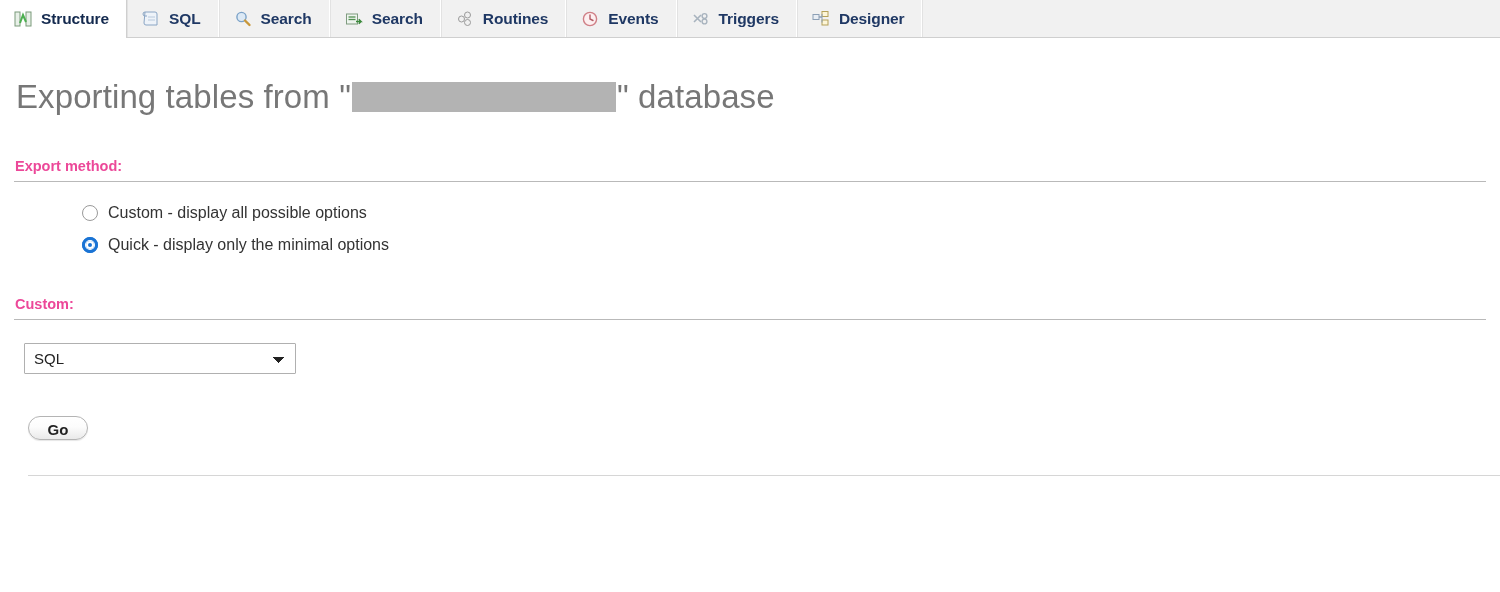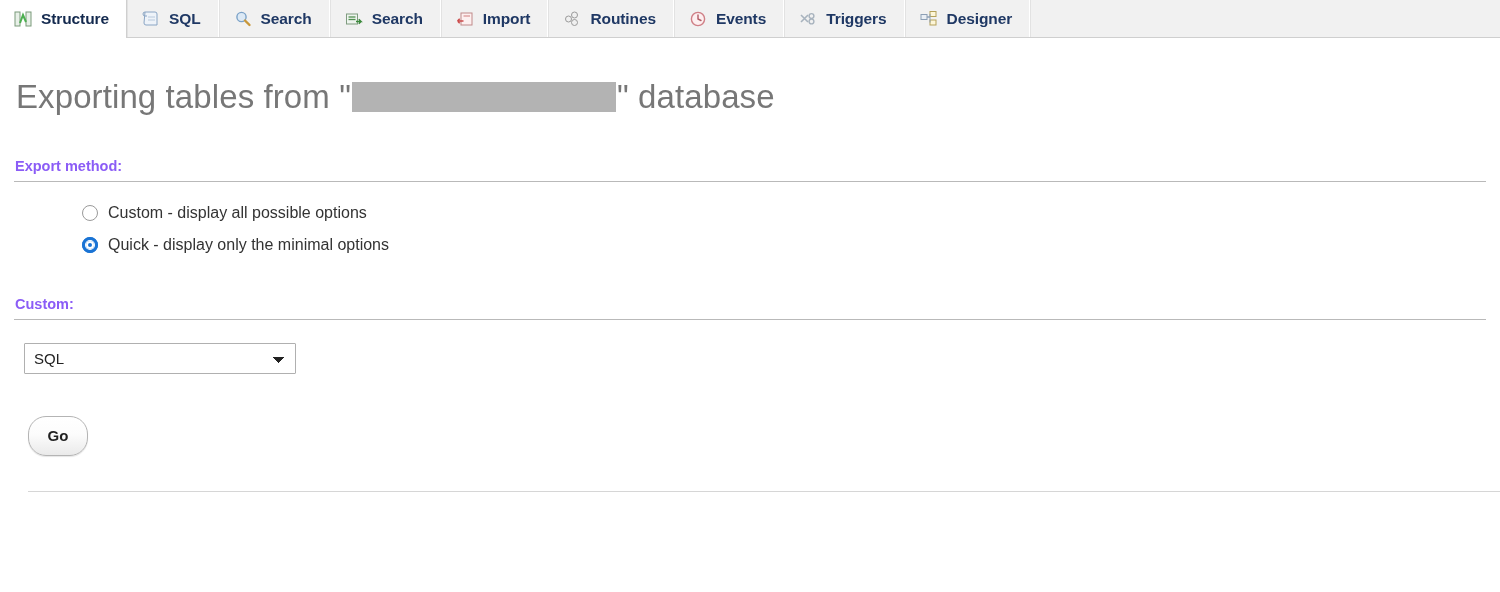--- a/index.html
+++ b/index.html
@@ -100,21 +100,21 @@
     top: 4px;
     margin: 0 1px;
   }
 
   .section {
     margin-top: 42px;
   }
   .section-heading {
     font-size: 14.5px;
     font-weight: bold;
-    color: #8b5cf6;
+    color: #ec4899;
     padding: 0 0 7px 1px;
     border-bottom: 1px solid #b9b9b9;
     margin: 0 0 0 0;
     width: 1472px;
   }
 
   .radio-list {
     margin: 22px 0 0 68px;
   }
   .radio-row {
@@ -186,21 +186,21 @@
       calc(100% - 11px) 13px;
     background-size: 6px 6px, 6px 6px;
     background-repeat: no-repeat;
   }
 
   .go-wrap {
     margin: 42px 0 0 14px;
   }
   button.go-button {
     min-width: 60px;
-    height: 40px;
+    height: 24px;
     padding: 4px 17px;
     font-size: 15px;
     font-weight: bold;
     font-family: "Liberation Sans", sans-serif;
     color: #222222;
     border: 1px solid #b4b4b4;
     border-radius: 18px;
     background: linear-gradient(180deg, #ffffff 0%, #fcfcfc 45%, #eaeaea 100%);
     box-shadow: 0 1px 1px rgba(0,0,0,0.10);
     cursor: pointer;
@@ -258,30 +258,20 @@
       <svg viewBox="0 0 18 18" width="18" height="18">
         <rect x="1.5" y="4" width="11" height="10" fill="#eef4ee" stroke="#7f9b7f" stroke-width="1"></rect>
         <line x1="3.5" y1="7" x2="10.5" y2="7" stroke="#4f8f4f" stroke-width="1.3"></line>
         <line x1="3.5" y1="9.5" x2="10.5" y2="9.5" stroke="#4f8f4f" stroke-width="1.3"></line>
         <path d="M11 11.5 h5 l-2.2 -2.2 M16 11.5 l-2.2 2.2" fill="none" stroke="#3c8a3c" stroke-width="1.5"></path>
       </svg>
     </span>
     <span class="tab-label">Search</span>
   </a>
 
-  <a class="tab">
-    <span class="tab-icon">
-      <svg viewBox="0 0 18 18" width="18" height="18">
-        <rect x="5" y="3" width="11" height="12" fill="#fdf0f0" stroke="#c08a8a" stroke-width="1"></rect>
-        <line x1="7.5" y1="6" x2="14" y2="6" stroke="#d79090" stroke-width="1.2"></line>
-        <path d="M1.5 11 h6 M1.5 11 l2.2 -2.2 M1.5 11 l2.2 2.2" fill="none" stroke="#cc4b4b" stroke-width="1.5"></path>
-      </svg>
-    </span>
-    <span class="tab-label">Import</span>
-  </a>
 
 
   <a class="tab">
     <span class="tab-icon">
       <svg viewBox="0 0 18 18" width="18" height="18">
         <circle cx="11.5" cy="5" r="3" fill="#f0f0f0" stroke="#9a9a9a" stroke-width="1"></circle>
         <circle cx="5.5" cy="9" r="3" fill="#f0f0f0" stroke="#9a9a9a" stroke-width="1"></circle>
         <circle cx="11.5" cy="12.5" r="3" fill="#f0f0f0" stroke="#9a9a9a" stroke-width="1"></circle>
       </svg>
     </span>

